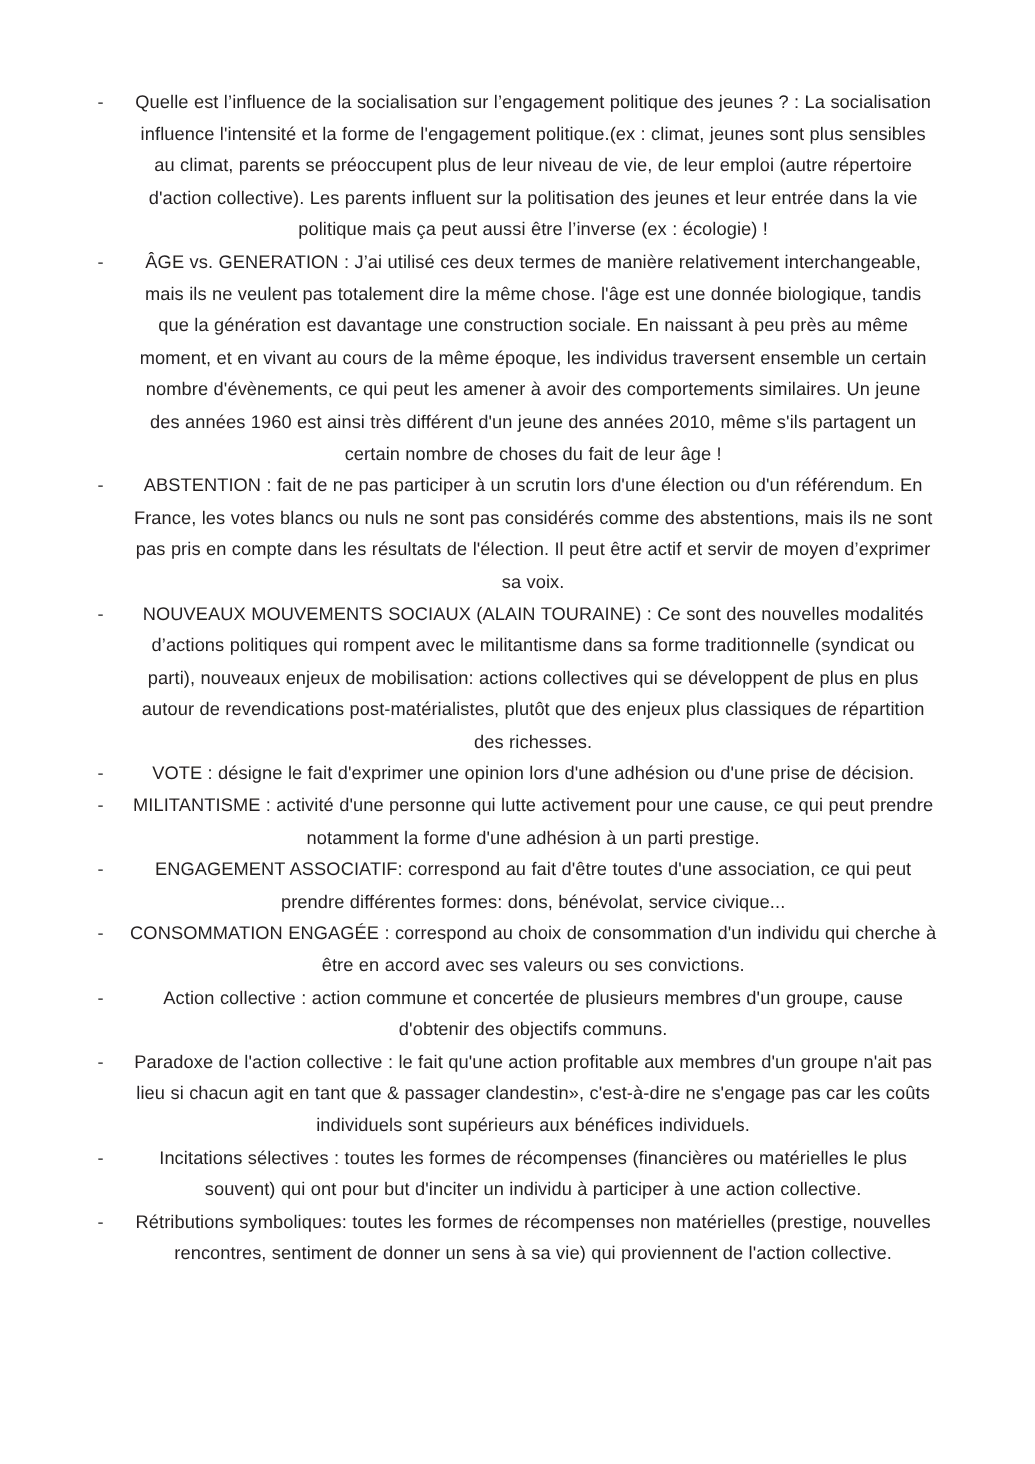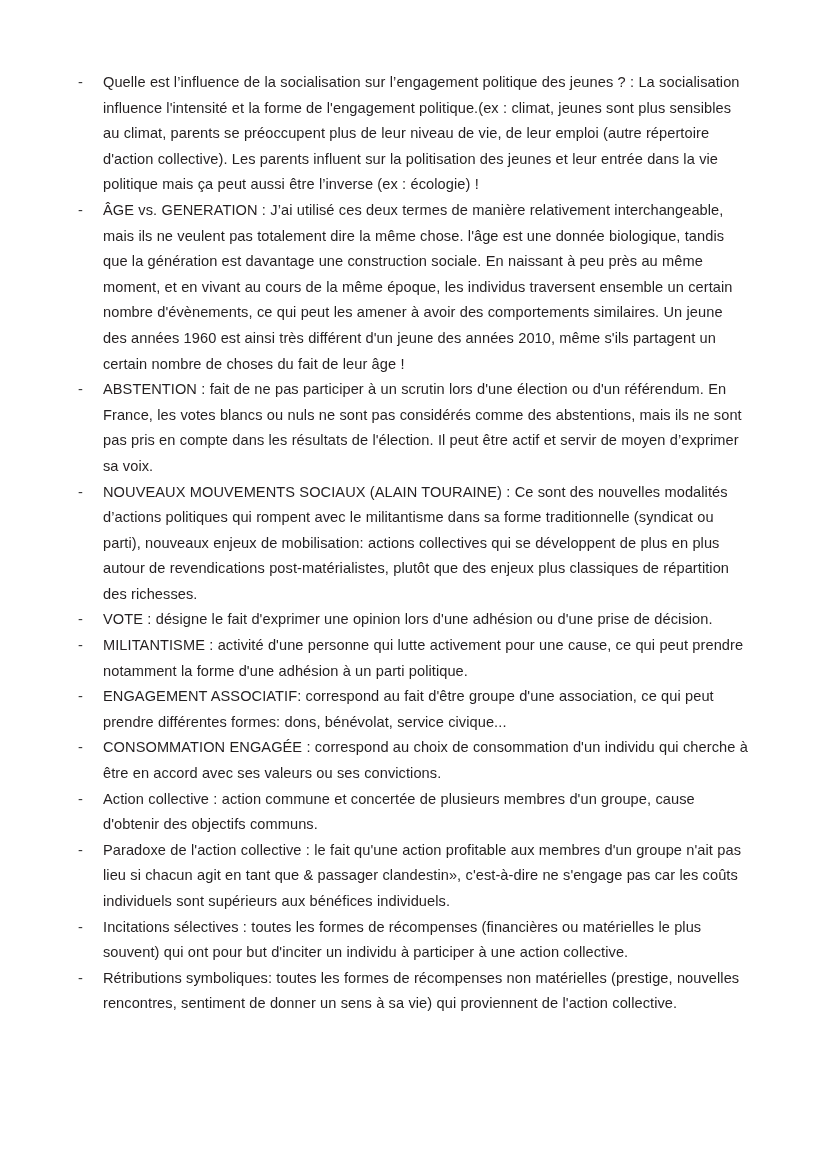--- a/index.html
+++ b/index.html
@@ -45,20 +45,21 @@
     top: 0;
     width: 14px;
     font-size: 14.6px;
     line-height: 25.6px;
     color: #3a3a3a;
     text-align: left;
     user-select: none;
   }
   li.note-item .note-text {
     display: block;
+    text-align: center;
   }
   
   li.note-item.narrow  { max-width: 652px; }
   li.note-item.wide    { max-width: 676px; }
 </style>
 </head>
 <body>
 
 <div id="page">
   <ul class="notes-list">
@@ -77,25 +78,25 @@
     <li class="note-item wide">
       <span class="bullet-dash">-</span>
       <span class="note-text">NOUVEAUX MOUVEMENTS SOCIAUX (ALAIN TOURAINE) : Ce sont des nouvelles modalités d’actions politiques qui rompent avec le militantisme dans sa forme traditionnelle (syndicat ou parti), nouveaux enjeux de mobilisation: actions collectives qui se développent de plus en plus autour de revendications post-matérialistes, plutôt que des enjeux plus classiques de répartition des richesses.</span>
     </li>
     <li class="note-item wide">
       <span class="bullet-dash">-</span>
       <span class="note-text">VOTE : désigne le fait d'exprimer une opinion lors d'une adhésion ou d'une prise de décision.</span>
     </li>
     <li class="note-item narrow">
       <span class="bullet-dash">-</span>
-      <span class="note-text">MILITANTISME : activité d'une personne qui lutte activement pour une cause, ce qui peut prendre notamment la forme d'une adhésion à un parti politique.</span>
+      <span class="note-text">MILITANTISME : activité d'une personne qui lutte activement pour une cause, ce qui peut prendre notamment la forme d'une adhésion à un parti prestige.</span>
     </li>
     <li class="note-item narrow">
       <span class="bullet-dash">-</span>
-      <span class="note-text">ENGAGEMENT ASSOCIATIF: correspond au fait d'être groupe d'une association, ce qui peut prendre différentes formes: dons, bénévolat, service civique...</span>
+      <span class="note-text">ENGAGEMENT ASSOCIATIF: correspond au fait d'être toutes d'une association, ce qui peut prendre différentes formes: dons, bénévolat, service civique...</span>
     </li>
     <li class="note-item wide">
       <span class="bullet-dash">-</span>
       <span class="note-text">CONSOMMATION ENGAGÉE : correspond au choix de consommation d'un individu qui cherche à être en accord avec ses valeurs ou ses convictions.</span>
     </li>
     <li class="note-item narrow">
       <span class="bullet-dash">-</span>
       <span class="note-text">Action collective : action commune et concertée de plusieurs membres d'un groupe, cause d'obtenir des objectifs communs.</span>
     </li>
     <li class="note-item wide">

